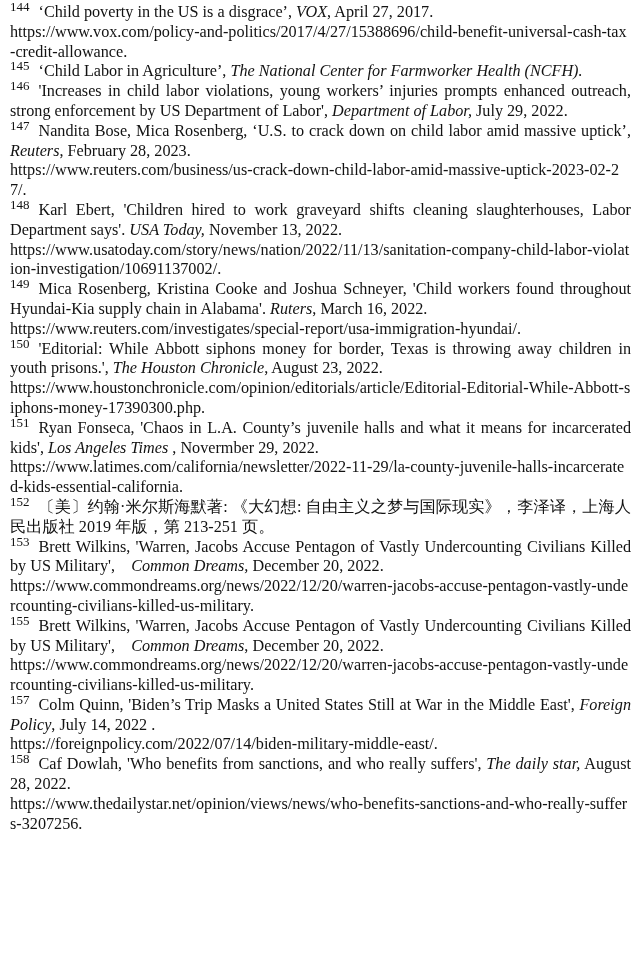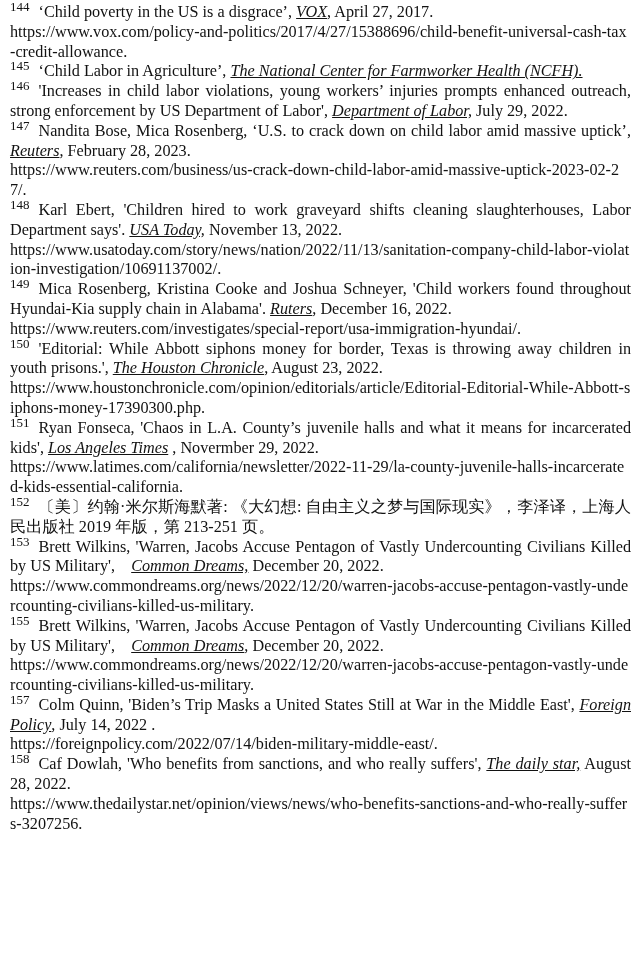--- a/index.html
+++ b/index.html
@@ -24,38 +24,37 @@
     text-align: justify;
   }
   sup.fn-num {
     font-size: 13px;
     line-height: 0;
     vertical-align: 6px;
     margin-right: 9px;
   }
   .seg.it {
     font-style: italic;
-    text-decoration: underline;
   }
   .seg.url {
     word-break: break-all;
     overflow-wrap: anywhere;
   }
 </style>
 </head>
 <body style="background: rgb(255, 255, 255); color: rgb(18, 18, 18);">
 
 <main class="page">
   <section id="footnote-list">
       <p class="fn"><sup class="fn-num">144</sup><span class="seg">‘Child poverty in the US is a disgrace’, </span><span class="seg it">VOX</span><span class="seg">, April 27, 2017.</span><br><span class="seg url">https://www.vox.com/policy-and-politics/2017/4/27/15388696/child-benefit-universal-cash-tax-credit-allowance.</span></p>
       <p class="fn"><sup class="fn-num">145</sup><span class="seg">‘Child Labor in Agriculture’, </span><span class="seg it">The National Center for Farmworker Health (NCFH).</span></p>
       <p class="fn"><sup class="fn-num">146</sup><span class="seg">'Increases in child labor violations, young workers’ injuries prompts enhanced outreach, strong enforcement by US Department of Labor', </span><span class="seg it">Department of Labor,</span><span class="seg"> July 29, 2022.</span><br></p>
       <p class="fn"><sup class="fn-num">147</sup><span class="seg">Nandita Bose, Mica Rosenberg, ‘U.S. to crack down on child labor amid massive uptick’, </span><span class="seg it">Reuters</span><span class="seg">, February 28, 2023.</span><br><span class="seg url">https://www.reuters.com/business/us-crack-down-child-labor-amid-massive-uptick-2023-02-27/.</span></p>
       <p class="fn"><sup class="fn-num">148</sup><span class="seg">Karl Ebert, 'Children hired to work graveyard shifts cleaning slaughterhouses, Labor Department says'. </span><span class="seg it">USA Today,</span><span class="seg"> November 13, 2022.</span><br><span class="seg url">https://www.usatoday.com/story/news/nation/2022/11/13/sanitation-company-child-labor-violation-investigation/10691137002/.</span></p>
-      <p class="fn"><sup class="fn-num">149</sup><span class="seg">Mica Rosenberg, Kristina Cooke and Joshua Schneyer, 'Child workers found throughout Hyundai-Kia supply chain in Alabama'. </span><span class="seg it">Ruters</span><span class="seg">, December 16, 2022.</span><br><span class="seg url">https://www.reuters.com/investigates/special-report/usa-immigration-hyundai/.</span></p>
+      <p class="fn"><sup class="fn-num">149</sup><span class="seg">Mica Rosenberg, Kristina Cooke and Joshua Schneyer, 'Child workers found throughout Hyundai-Kia supply chain in Alabama'. </span><span class="seg it">Ruters</span><span class="seg">, March 16, 2022.</span><br><span class="seg url">https://www.reuters.com/investigates/special-report/usa-immigration-hyundai/.</span></p>
       <p class="fn"><sup class="fn-num">150</sup><span class="seg">'Editorial: While Abbott siphons money for border, Texas is throwing away children in youth prisons.', </span><span class="seg it">The Houston Chronicle</span><span class="seg">, August 23, 2022.</span><br><span class="seg url">https://www.houstonchronicle.com/opinion/editorials/article/Editorial-Editorial-While-Abbott-siphons-money-17390300.php.</span></p>
       <p class="fn"><sup class="fn-num">151</sup><span class="seg">Ryan Fonseca, 'Chaos in L.A. County’s juvenile halls and what it means for incarcerated kids', </span><span class="seg it">Los Angeles Times</span><span class="seg"> , Novermber 29, 2022.</span><br><span class="seg url">https://www.latimes.com/california/newsletter/2022-11-29/la-county-juvenile-halls-incarcerated-kids-essential-california.</span></p>
       <p class="fn"><sup class="fn-num">152</sup><span class="seg">〔美〕约翰·米尔斯海默著: 《大幻想: 自由主义之梦与国际现实》，李泽译，上海人民出版社 2019 年版，第 213-251 页。</span></p>
       <p class="fn"><sup class="fn-num">153</sup><span class="seg">Brett Wilkins, 'Warren, Jacobs Accuse Pentagon of Vastly Undercounting Civilians Killed by US Military',&nbsp;&nbsp;&nbsp; </span><span class="seg it">Common Dreams,</span><span class="seg"> December 20, 2022.</span><br><span class="seg url">https://www.commondreams.org/news/2022/12/20/warren-jacobs-accuse-pentagon-vastly-undercounting-civilians-killed-us-military.</span></p>
       <p class="fn"><sup class="fn-num">155</sup><span class="seg">Brett Wilkins, 'Warren, Jacobs Accuse Pentagon of Vastly Undercounting Civilians Killed by US Military',&nbsp;&nbsp;&nbsp; </span><span class="seg it">Common Dreams</span><span class="seg">, December 20, 2022.</span><br><span class="seg url">https://www.commondreams.org/news/2022/12/20/warren-jacobs-accuse-pentagon-vastly-undercounting-civilians-killed-us-military.</span></p>
       <p class="fn"><sup class="fn-num">157</sup><span class="seg">Colm Quinn, 'Biden’s Trip Masks a United States Still at War in the Middle East', </span><span class="seg it">Foreign Policy</span><span class="seg">, July 14, 2022&nbsp;.</span><br><span class="seg url">https://foreignpolicy.com/2022/07/14/biden-military-middle-east/.</span></p>
       <p class="fn"><sup class="fn-num">158</sup><span class="seg">Caf Dowlah, 'Who benefits from sanctions, and who really suffers', </span><span class="seg it">The daily star,</span><span class="seg"> August 28, 2022.</span><br><span class="seg url">https://www.thedailystar.net/opinion/views/news/who-benefits-sanctions-and-who-really-suffers-3207256.</span></p>
     </section>
 </main>
 

